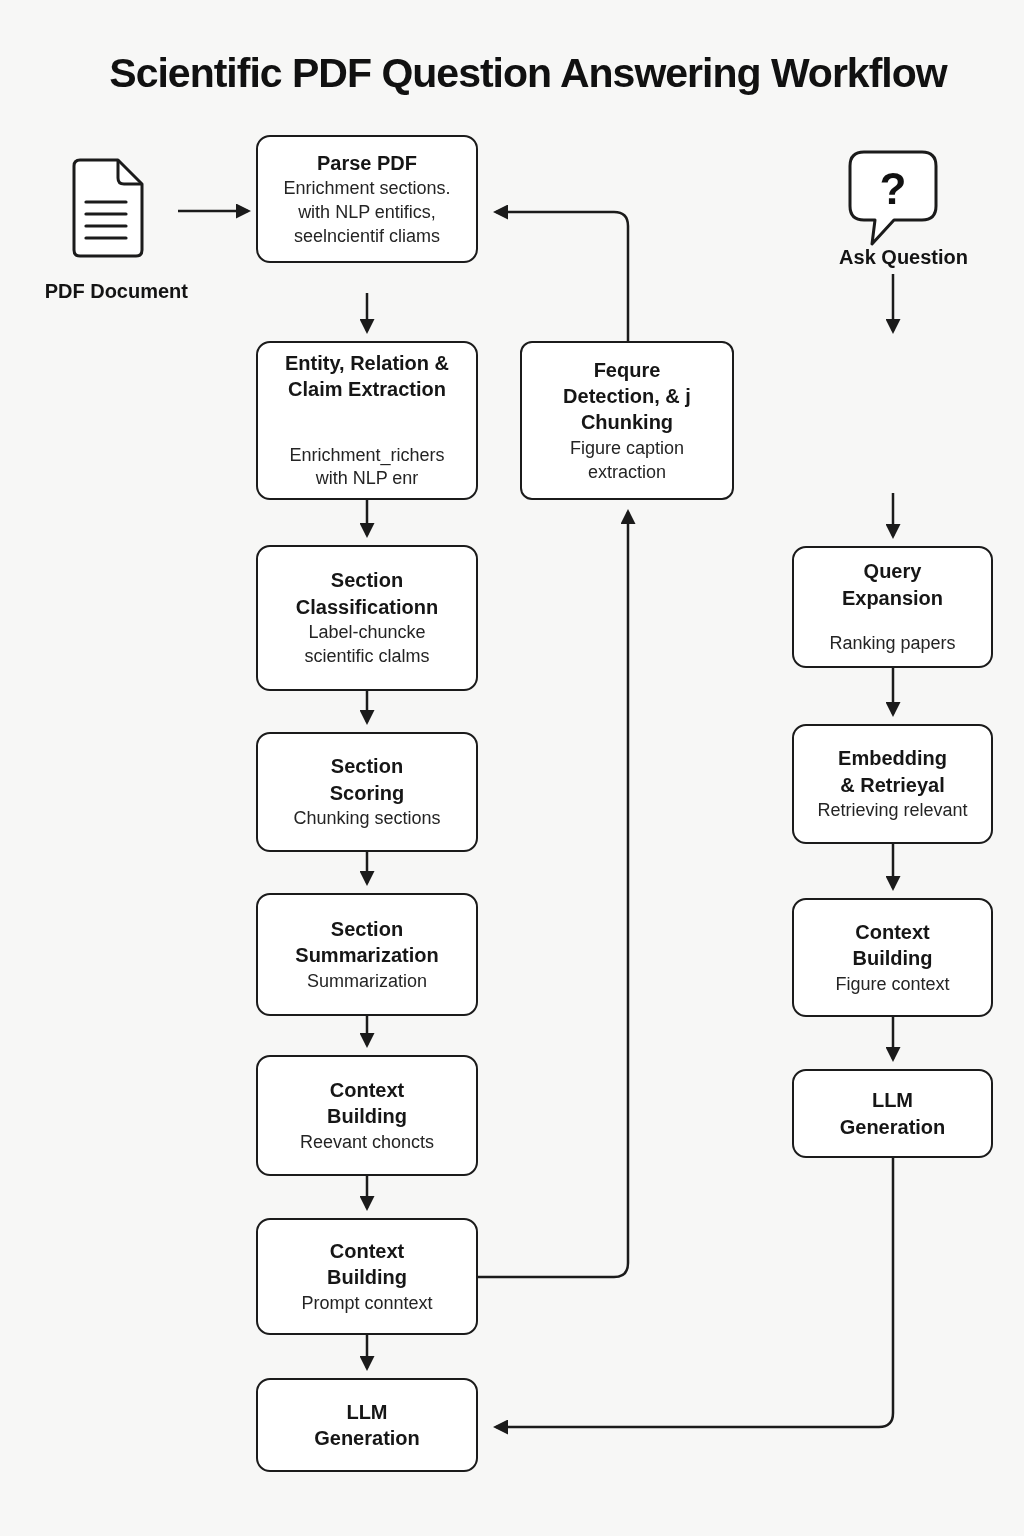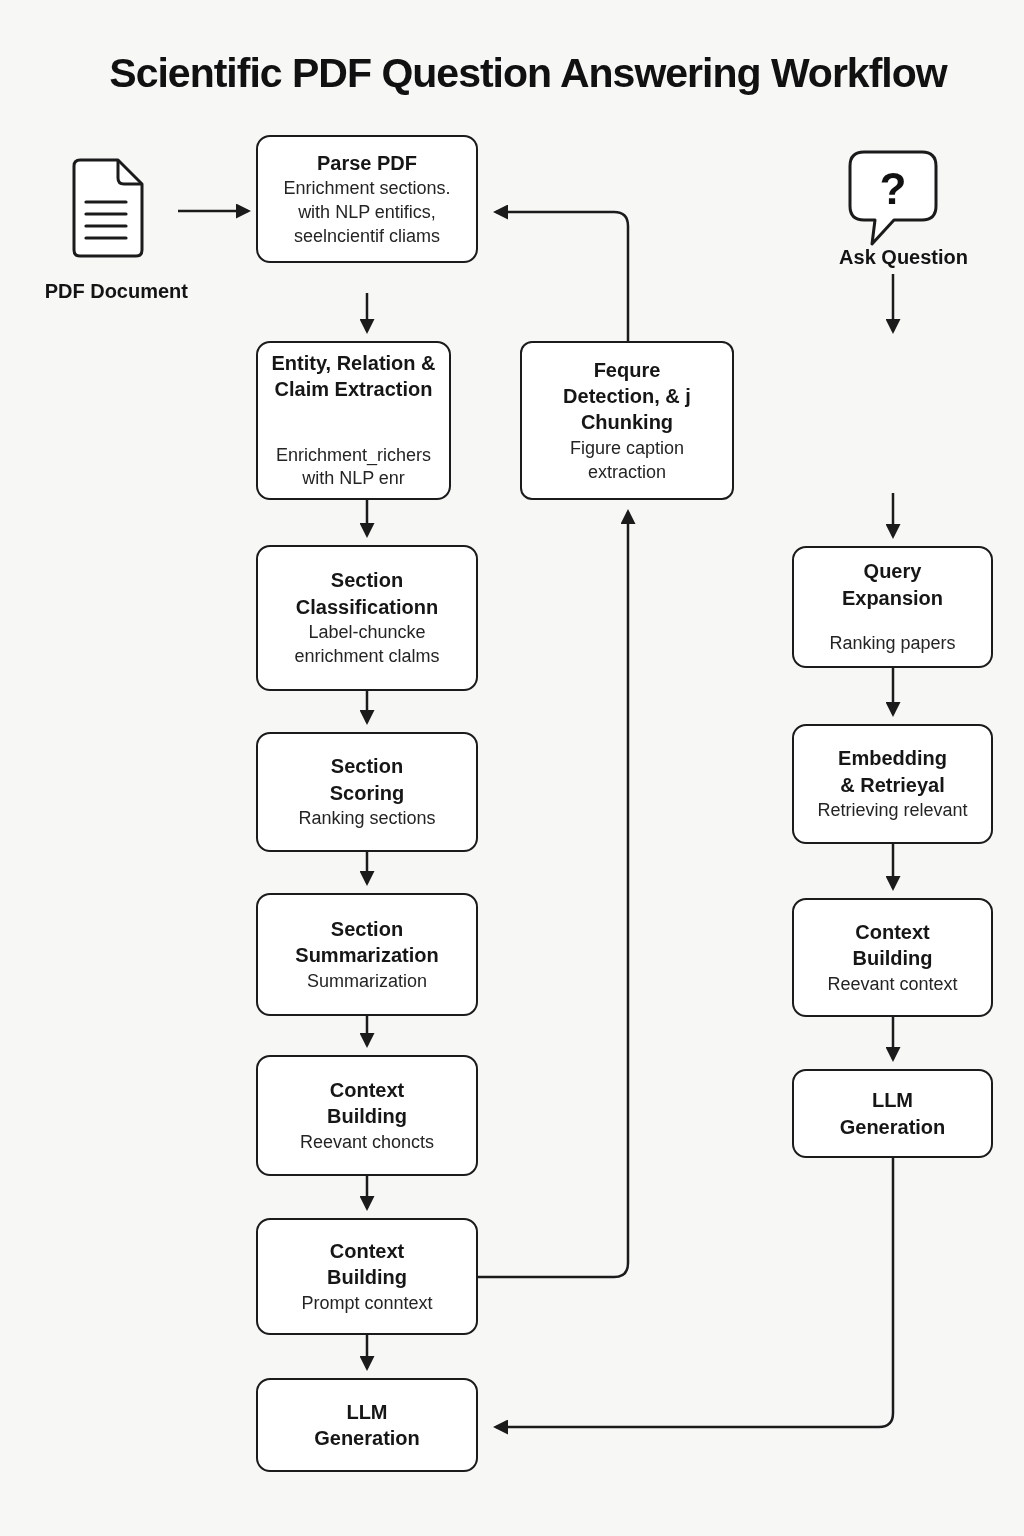--- a/index.html
+++ b/index.html
@@ -31,21 +31,21 @@
   .node-title{
     font-weight:700;font-size:20px;line-height:1.32;
     white-space:pre-line;color:#161616;
   }
   .node-sub{
     font-size:18px;line-height:1.32;margin-top:1px;
     white-space:pre-line;color:#242424;
   }
   
   .l0{left:256px;top:135px;width:222px;height:128px;}
-  .l1{left:256px;top:341px;width:195px;height:159px;gap:40px;}
+  .l1{left:256px;top:341px;width:222px;height:159px;gap:40px;}
   .l2{left:256px;top:545px;width:222px;height:146px;}
   .l3{left:256px;top:732px;width:222px;height:120px;}
   .l4{left:256px;top:893px;width:222px;height:123px;}
   .l5{left:256px;top:1055px;width:222px;height:121px;}
   .l6{left:256px;top:1218px;width:222px;height:117px;}
   .l7{left:256px;top:1378px;width:222px;height:94px;}
   
   .m0{left:520px;top:341px;width:214px;height:159px;border-radius:12px;}
   
   .r0{left:792px;top:341px;width:201px;height:152px;}
@@ -123,26 +123,26 @@
   <div class="node l1">
     <div class="node-title">Entity, Relation &amp;
 Claim Extraction</div>
     <div class="node-sub">Enrichment_richers
 with NLP enr</div>
   </div>
   <div class="node l2">
     <div class="node-title">Section
 Classificationn</div>
     <div class="node-sub">Label-chuncke
-enrichment clalms</div>
+scientific clalms</div>
   </div>
   <div class="node l3">
     <div class="node-title">Section
 Scoring</div>
-    <div class="node-sub">Ranking sections</div>
+    <div class="node-sub">Chunking sections</div>
   </div>
   <div class="node l4">
     <div class="node-title">Section
 Summarization</div>
     <div class="node-sub">Summarization</div>
   </div>
   <div class="node l5">
     <div class="node-title">Context
 Building</div>
     <div class="node-sub">Reevant choncts</div>
@@ -171,20 +171,20 @@
     <div class="node-sub">Ranking papers</div>
   </div>
   <div class="node r2">
     <div class="node-title">Embedding
 &amp; Retrieyal</div>
     <div class="node-sub">Retrieving relevant</div>
   </div>
   <div class="node r3">
     <div class="node-title">Context
 Building</div>
-    <div class="node-sub">Reevant context</div>
+    <div class="node-sub">Figure context</div>
   </div>
   <div class="node r4">
     <div class="node-title">LLM
 Generation</div>
   </div>
 
 </div>
 
 </body></html>

